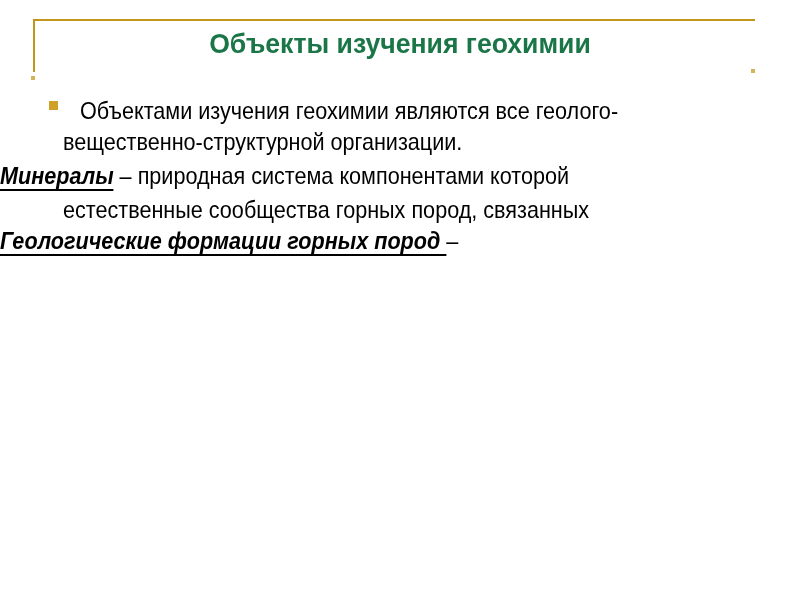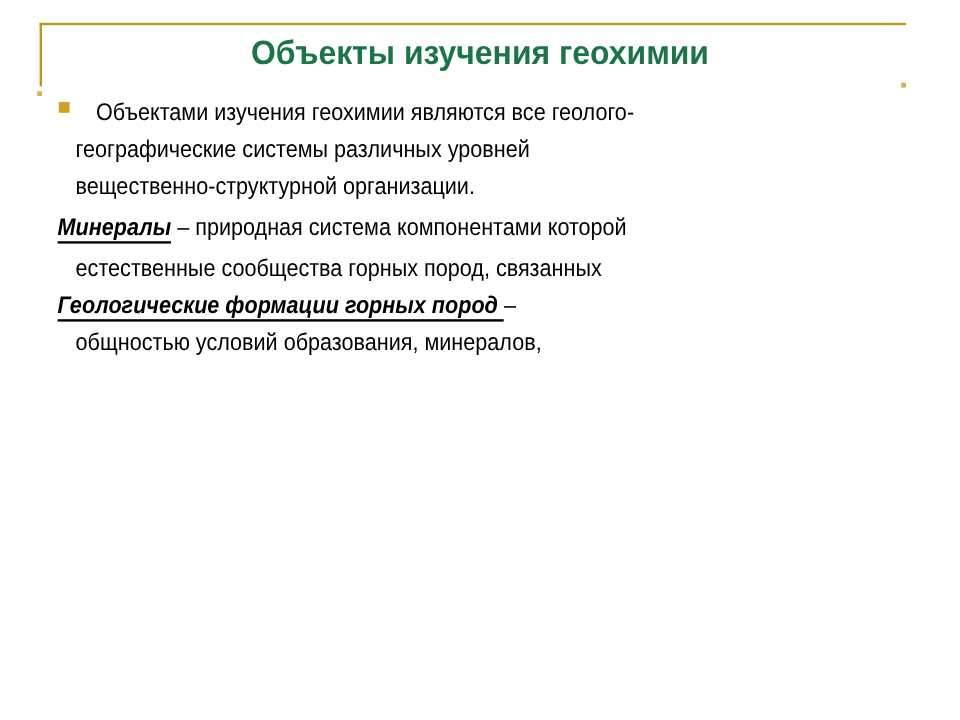--- a/index.html
+++ b/index.html
@@ -31,35 +31,35 @@
     line-height: 34px;
     color: #1A7547;
     transform: scaleX(0.95);
     transform-origin: 50% 50%;
     white-space: pre;
   }
 
   
   .body-text {
     position: absolute;
-    left: 0; top: 79px;
+    left: 0; top: 95px;
     width: 800px;
-    font-size: 20px;
+    font-size: 24px;
     line-height: 31px;
   }
   .para { margin: 0 0 3px 0; position: relative; }
   .line { height: 31px; }
   .line .txt {
     display: block;
     transform: scaleX(0.9);
     transform-origin: 0 50%;
     white-space: pre;
   }
   .line.bfirst { margin-left: 80px; }  
-  .line.lead   { margin-left: 48px; }  
+  .line.lead   { }  
   .line.cont   { margin-left: 63px; }  
 
   .bullet-sq {
     position: absolute;
     left: 49px; top: 6px;
     width: 9px; height: 9px;
     background: #CFA227;
   }
 
   .term {
@@ -82,40 +82,34 @@
   <div class="title">Объекты изучения геохимии</div>
 
   <div class="body-text">
 
     <div class="para">
       <span class="bullet-sq"></span>
       <div class="line bfirst">
         <div class="txt">Объектами изучения геохимии являются все геолого-</div>
       </div>
       <div class="line cont">
-        <div class="txt">географические системы различных уровней</div>
-      </div>
-      <div class="line cont">
         <div class="txt">вещественно-структурной организации.</div>
       </div>
     </div>
 
     <div class="para">
       <div class="line lead">
         <div class="txt"><span class="term">Минералы</span><span> – природная система компонентами которой</span></div>
       </div>
     </div>
 
 
     <div class="para">
       <div class="line cont">
         <div class="txt">естественные сообщества горных пород, связанных</div>
       </div>
       <div class="line lead">
         <div class="txt"><span class="term">Геологические формации горных пород </span><span>–</span></div>
       </div>
-      <div class="line cont">
-        <div class="txt">общностью условий образования, минералов,</div>
-      </div>
     </div>
 
   </div>
 </div>
 
 </body></html>

